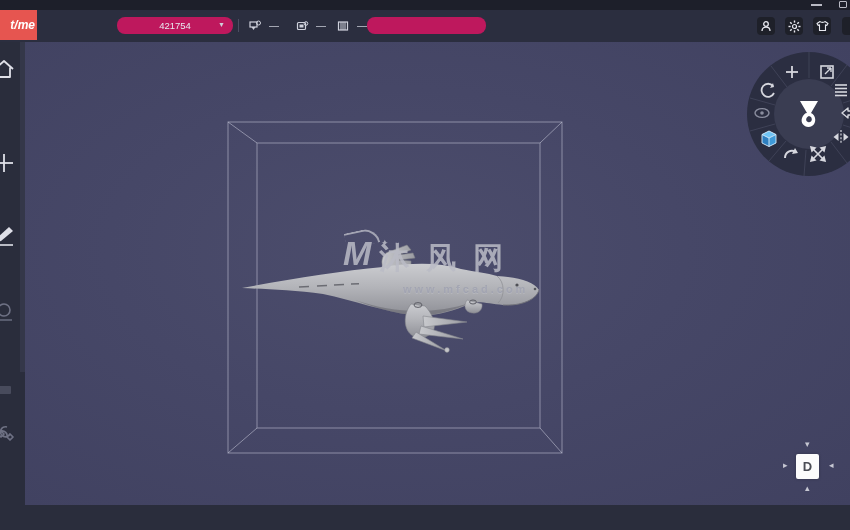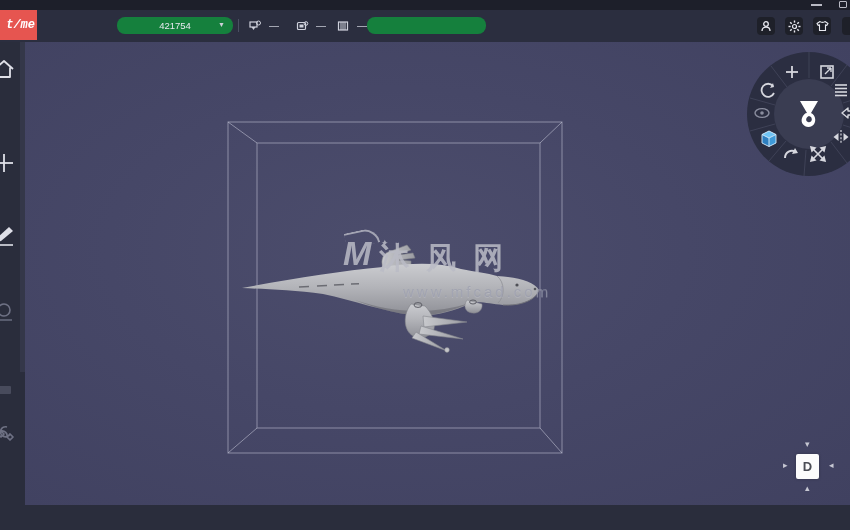--- a/index.html
+++ b/index.html
@@ -8,22 +8,22 @@
 
   
   .titlebar { position:absolute; left:0; top:0; width:850px; height:10px; background:#1d1f2a; z-index:30; }
   .win-min { position:absolute; right:28px; top:4px; width:11px; height:2px; background:#b9bac4; }
   .win-restore { position:absolute; right:3px; top:1px; width:8px; height:7px; border:1.5px solid #b9bac4; border-radius:1px; background:#1d1f2a; }
 
   
   .toolbar { position:absolute; left:0; top:10px; width:850px; height:32px; background:#2b2e3f; z-index:25; }
   .logo { position:absolute; left:0; top:0; width:37px; height:30px; background:#e65550; color:#fff;
           font-size:12px; font-weight:bold; font-style:italic; line-height:30px; text-align:right;
-          padding-right:2px; overflow:hidden; white-space:nowrap;font-family:Liberation Mono, monospace; }
-  .pill { position:absolute; top:7px; height:17px; background:#15803d; border-radius:8px; color:#e8e9f0;
+          padding-right:2px; overflow:hidden; white-space:nowrap; }
+  .pill { position:absolute; top:7px; height:17px; background:#be185d; border-radius:8px; color:#e8e9f0;
           font-size:9.5px; display:flex; align-items:center; justify-content:center; }
   .dd { left:117px; width:116px; }
   .dd .caret { position:absolute; right:8px; top:4px; font-size:7px; color:#cfd0da; }
   .tb-sep { position:absolute; left:238px; top:9px; width:1px; height:13px; background:#4c4f63; }
   .status-item { position:absolute; top:7px; height:17px; display:flex; align-items:center; gap:7px; color:#cfd1dc; }
   .status-item .dash { font-size:10px; color:#c7c9d4; }
   .empty-pill { left:367px; width:119px; }
   .printer-pill { left:498px; width:168px; cursor:pointer; }
   .icon-btn { position:absolute; top:7px; width:18px; height:18px; background:#1e2029; border-radius:4px;
               display:flex; align-items:center; justify-content:center; cursor:pointer; }
@@ -39,21 +39,21 @@
               background:radial-gradient(ellipse at 45% 45%, #4c4d6c 0%, #464767 45%, #404160 100%); z-index:10; }
 
   
   .watermark { position:absolute; left:318px; top:196px; width:220px; color:rgba(186,187,198,0.85); z-index:6; pointer-events:none; }
   .wm-row { display:flex; align-items:flex-start; }
   .wm-logo { position:relative; font-size:34px; font-weight:bold; font-style:italic; line-height:30px; }
   .wm-arc { position:absolute; left:2px; top:-8px; width:34px; height:16px; border:2.5px solid rgba(186,187,198,0.8);
             border-bottom:none; border-left:none; border-radius:0 16px 0 0; transform:rotate(-12deg); }
   .wm-spark { position:absolute; left:38px; top:-10px; font-size:9px; font-style:normal; }
   .wm-title { font-size:30px; font-weight:bold; letter-spacing:17px; margin-left:8px; white-space:nowrap; }
-  .wm-url { margin:4px 0 0 60px; font-size:15px; font-weight:normal; letter-spacing:3px;
+  .wm-url { margin:4px 0 0 60px; font-size:11px; font-weight:bold; letter-spacing:3px;
             color:rgba(150,153,172,0.6); text-shadow:0 1px 0 rgba(230,230,240,0.18); }
 
   
   .navcube-box { position:absolute; left:771px; top:412px; width:23px; height:25px; background:#fbfbfc; border-radius:2px;
                  color:#4a4c55; font-size:13px; font-weight:bold; display:flex; align-items:center; justify-content:center;
                  cursor:pointer; z-index:8; box-shadow:0 0 3px rgba(0,0,0,0.25); }
   .nav-arrow { position:absolute; color:#c6c7d2; font-size:9px; line-height:9px; cursor:pointer; z-index:8; }
 
   svg { display:block; }
   .abs { position:absolute; }

